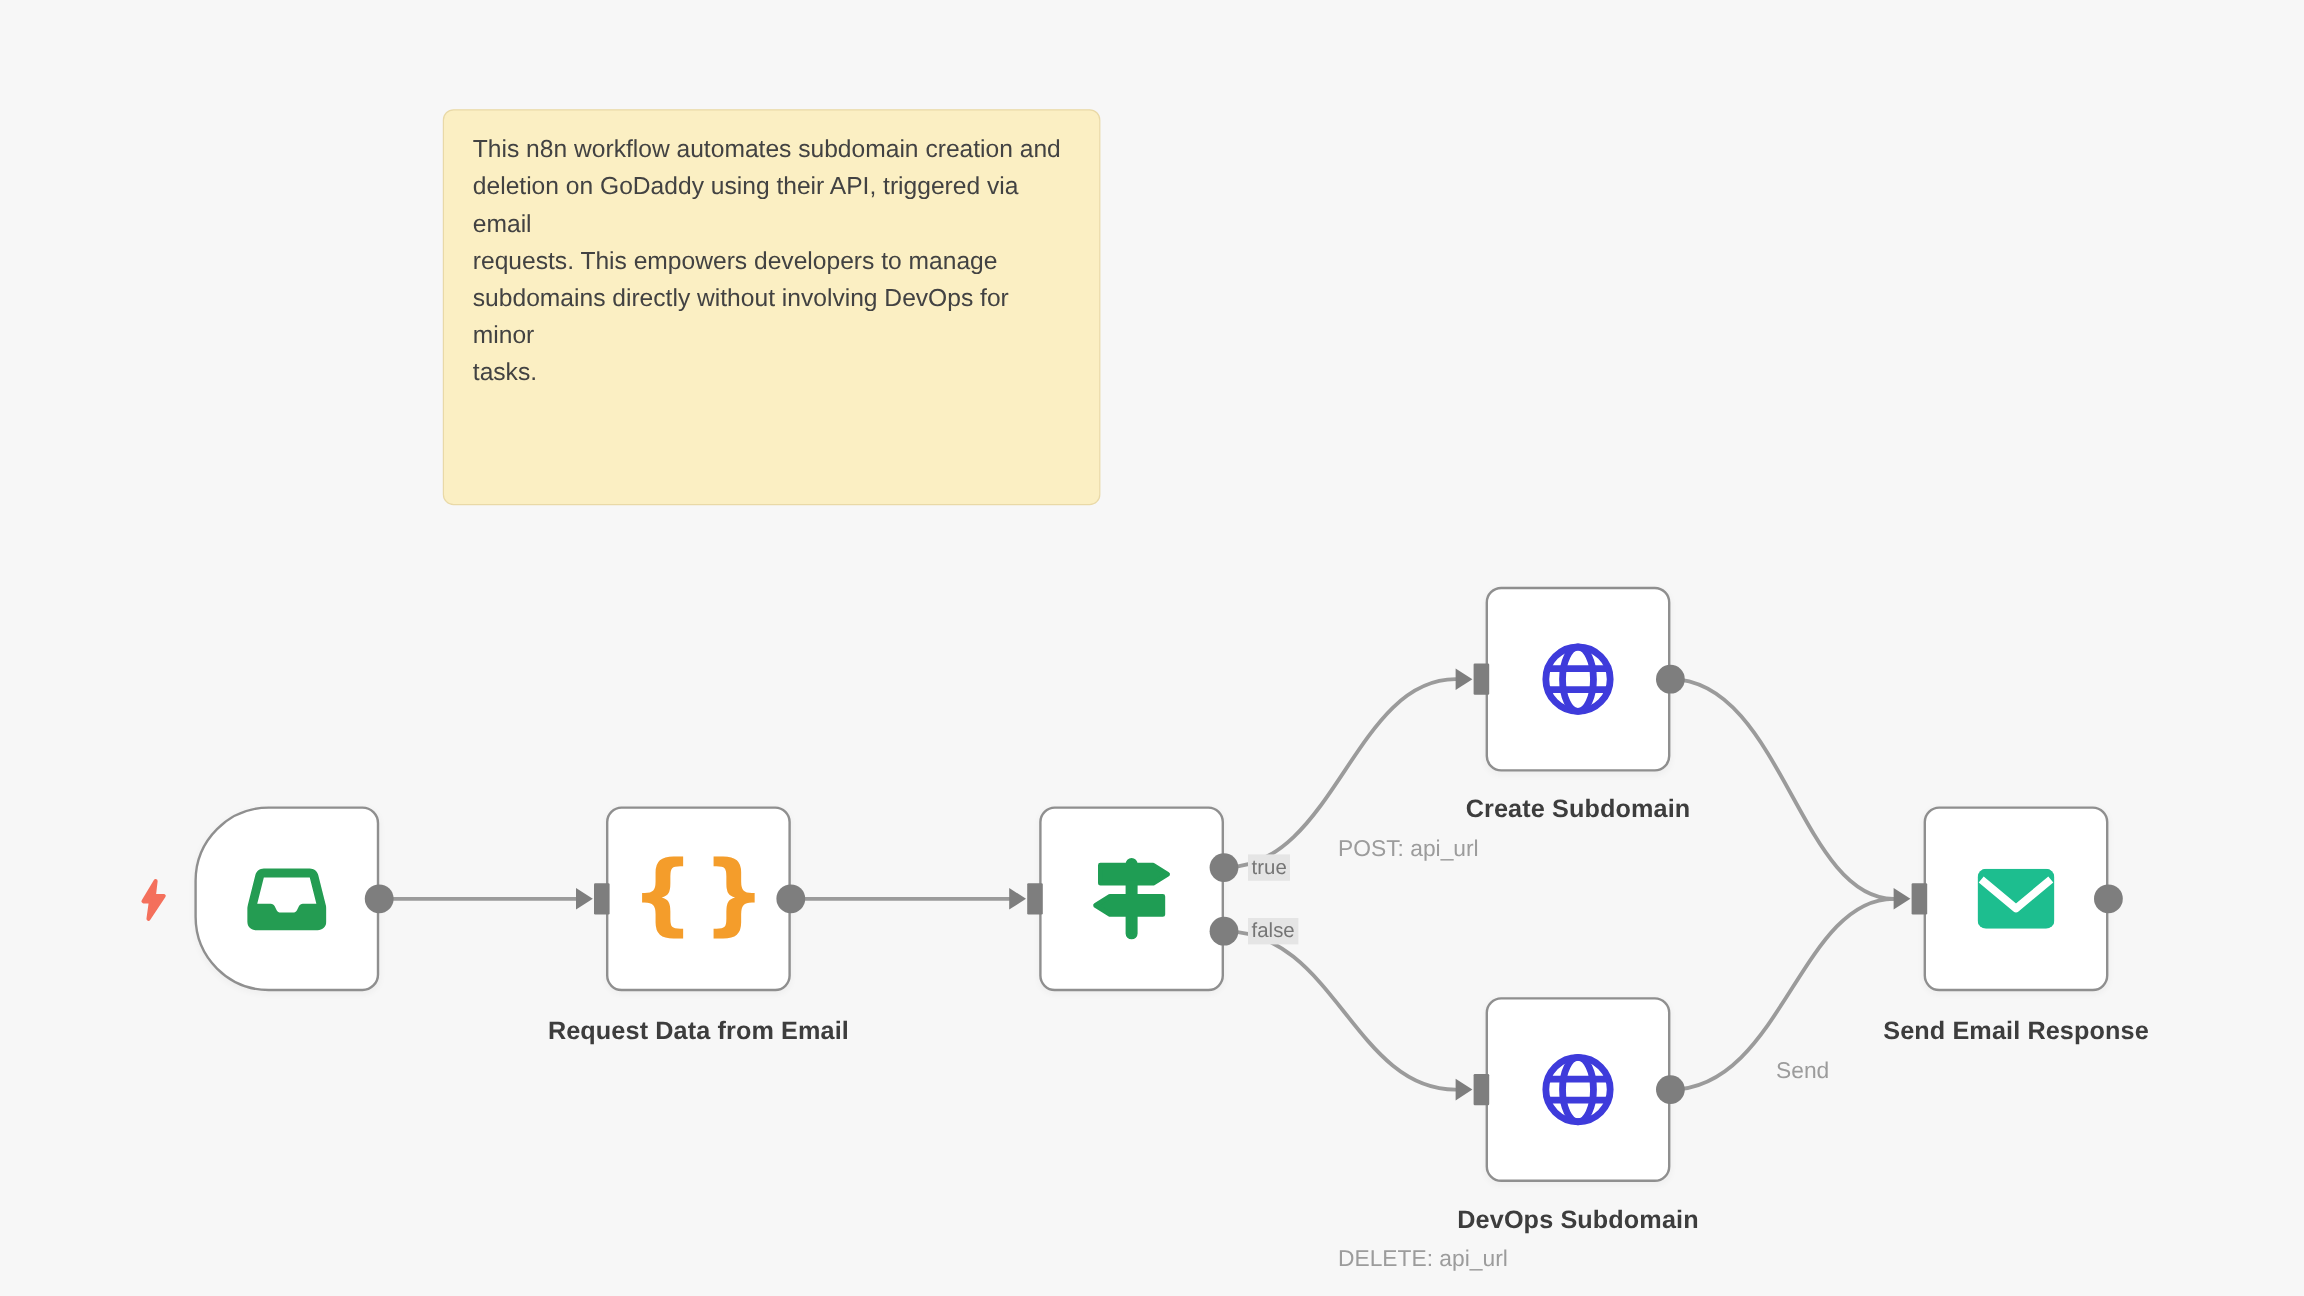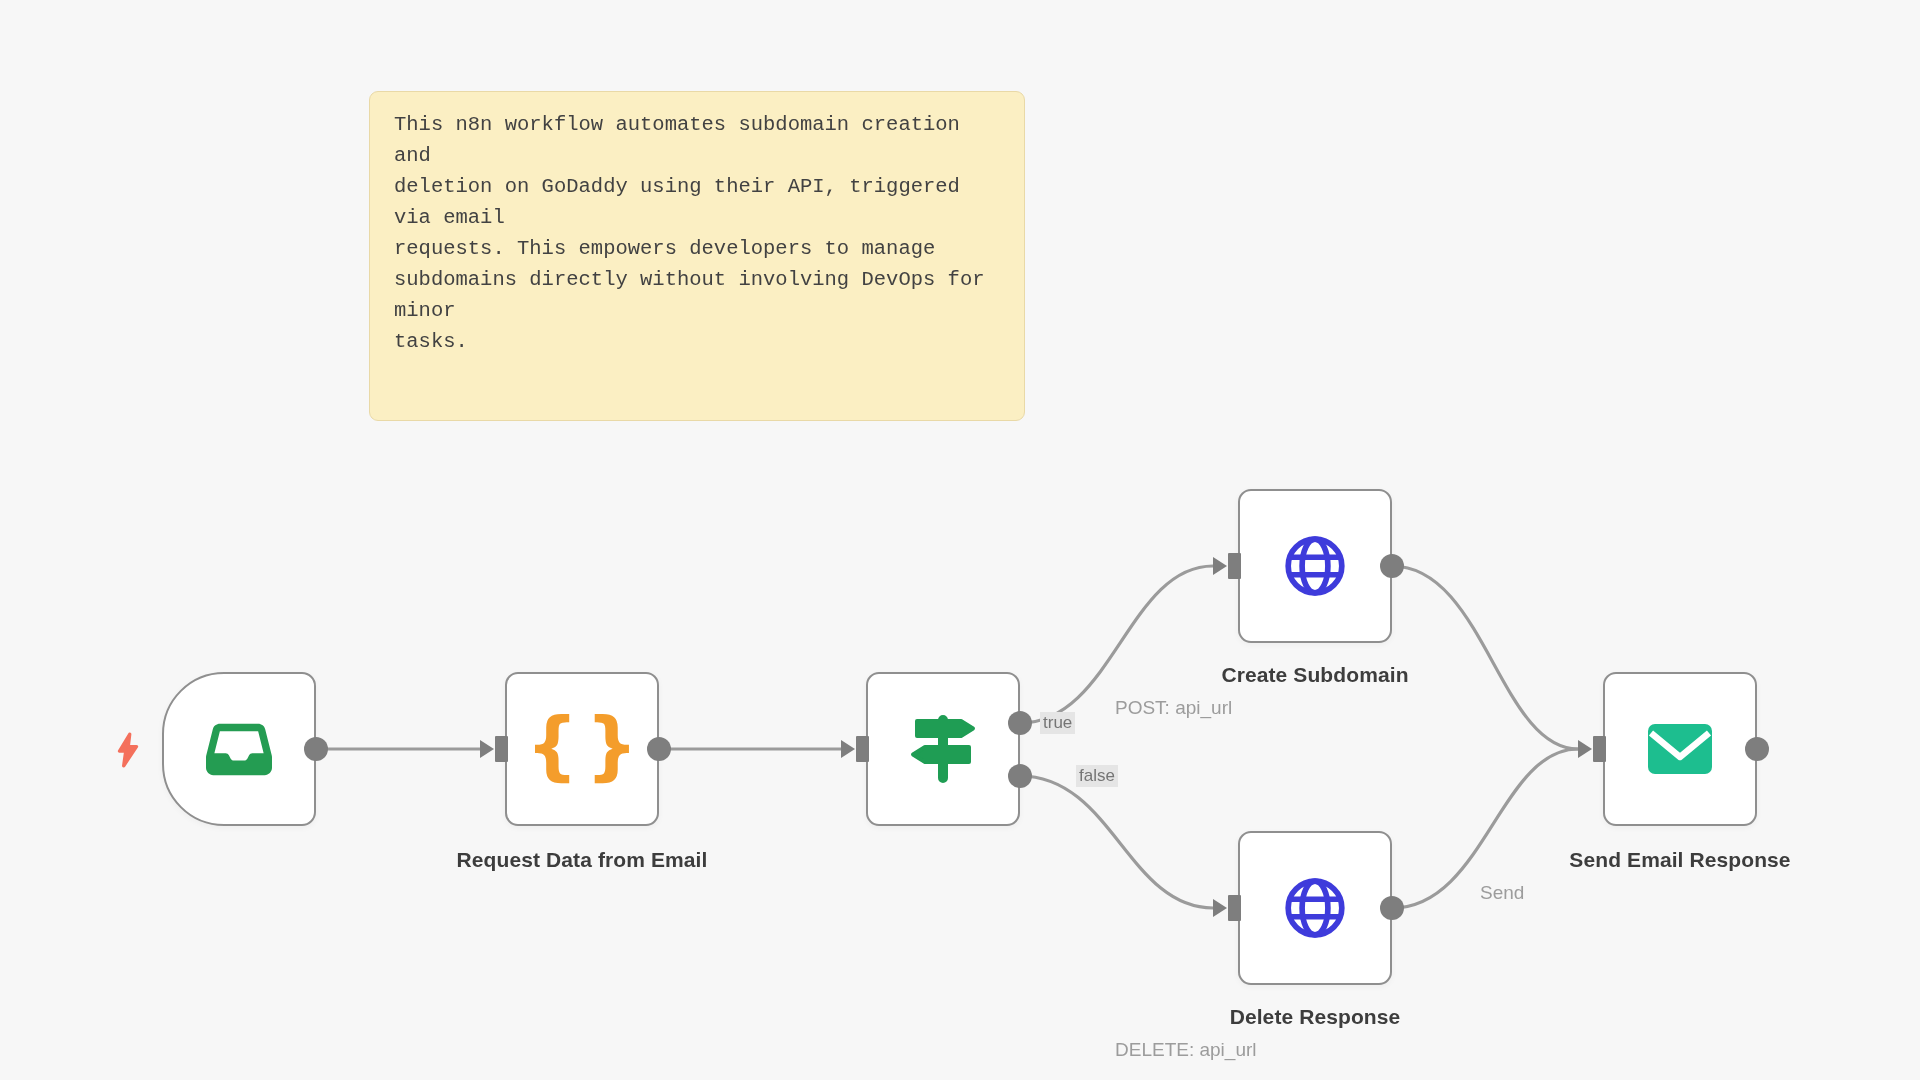--- a/index.html
+++ b/index.html
@@ -11,23 +11,23 @@
   }
 
   #canvas { position: absolute; inset: 0; }
 
   
   #wires { position: absolute; left: 0; top: 0; z-index: 1; }
   #wires path, #wires line { stroke: #9B9B9B; stroke-width: 3.2; fill: none; stroke-linecap: round; }
 
   
   .sticky {
-    position: absolute; left: 369px; top: 91px; width: 656px; height: 330px;
+    position: absolute; left: 369px; top: 91px; width: 548px; height: 330px;
     background: #FBEFC3; border: 1.5px solid #E9D9A7; border-radius: 9px;
-    padding: 17px 24px; z-index: 2; font-family: Liberation Mono, monospace;
+    padding: 17px 24px; z-index: 2;
   }
   .sticky-text {
     font-size: 20.5px; line-height: 31px; color: #424242; white-space: pre-line;
   }
 
   
   .node-box {
     position: absolute; width: 154px; height: 154px; z-index: 3;
     background: #FFFFFF; border: 2.5px solid #8F8F8F; border-radius: 13px;
     display: flex; align-items: center; justify-content: center;
@@ -123,21 +123,21 @@
         <polygon points="8,6 52,6 64,13.5 52,21 8,21"></polygon>
         <polygon points="60,32 16,32 4,39.5 16,47 60,47"></polygon>
       </g>
     </svg>
   </div>
   <div class="port-in-arrow" style="left:841px; top:740px;"></div>
   <div class="port-in-rect" style="left:856px; top:736px;"></div>
   <div class="port-out" style="left:1008px; top:711px;"></div>
   <div class="port-out" style="left:1008px; top:764px;"></div>
   <div class="branch-label" style="left:1040px; top:723px;">true</div>
-  <div class="branch-label" style="left:1040px; top:776px;margin-left:36px;">false</div>
+  <div class="branch-label" style="left:1040px; top:776px;">false</div>
 
   <div class="node-box" style="left:1238px; top:489px;">
     <svg width="66" height="66" viewBox="0 0 64 64">
       <g fill="none" stroke="#3E3BDB" stroke-width="5.5">
         <circle cx="32" cy="32" r="26"></circle>
         <ellipse cx="32" cy="32" rx="12.5" ry="26"></ellipse>
         <line x1="7" y1="23.5" x2="57" y2="23.5"></line>
         <line x1="7" y1="40.5" x2="57" y2="40.5"></line>
       </g>
     </svg>
@@ -154,21 +154,21 @@
         <circle cx="32" cy="32" r="26"></circle>
         <ellipse cx="32" cy="32" rx="12.5" ry="26"></ellipse>
         <line x1="7" y1="23.5" x2="57" y2="23.5"></line>
         <line x1="7" y1="40.5" x2="57" y2="40.5"></line>
       </g>
     </svg>
   </div>
   <div class="port-in-arrow" style="left:1213px; top:899px;"></div>
   <div class="port-in-rect" style="left:1228px; top:895px;"></div>
   <div class="port-out" style="left:1380px; top:896px;"></div>
-  <div class="node-title" style="left:1115px; top:1002px;">Delete Response</div>
+  <div class="node-title" style="left:1115px; top:1002px;">DevOps Subdomain</div>
   <div class="node-subtitle" style="left:1115px; top:1039px;">DELETE: api_url</div>
 
   <div class="node-box" style="left:1603px; top:672px;">
     <svg width="64" height="50" viewBox="0 0 64 50">
       <rect x="0" y="0" width="64" height="50" rx="7" fill="#1DBE8F"></rect>
       <path d="M3 9 L32 33 L61 9" fill="none" stroke="#FFFFFF" stroke-width="6.5" stroke-linejoin="round"></path>
     </svg>
   </div>
   <div class="port-in-arrow" style="left:1578px; top:740px;"></div>
   <div class="port-in-rect" style="left:1593px; top:736px;"></div>

